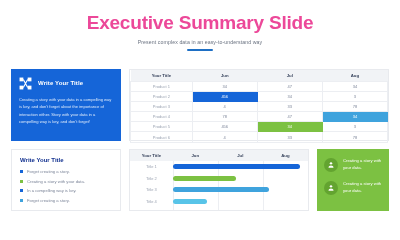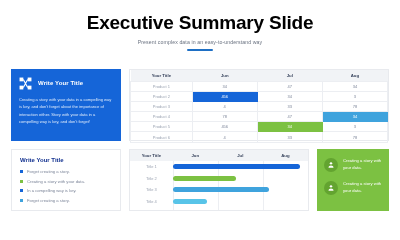--- a/index.html
+++ b/index.html
@@ -13,21 +13,21 @@
     position: relative;
     width: 400px; height: 225px;
     background: #ffffff;
   }
 
   
   .header { text-align: center; padding-top: 12px; }
   .title {
     font-size: 19px;
     font-weight: bold;
-    color: #000000;
+    color: #ec4899;
     letter-spacing: -0.2px;
   }
   .subtitle {
     font-size: 5.2px;
     color: #6a7280;
     margin-top: 5px;
     letter-spacing: 0.1px;
   }
   .accent-bar {
     width: 26px; height: 1.6px;

